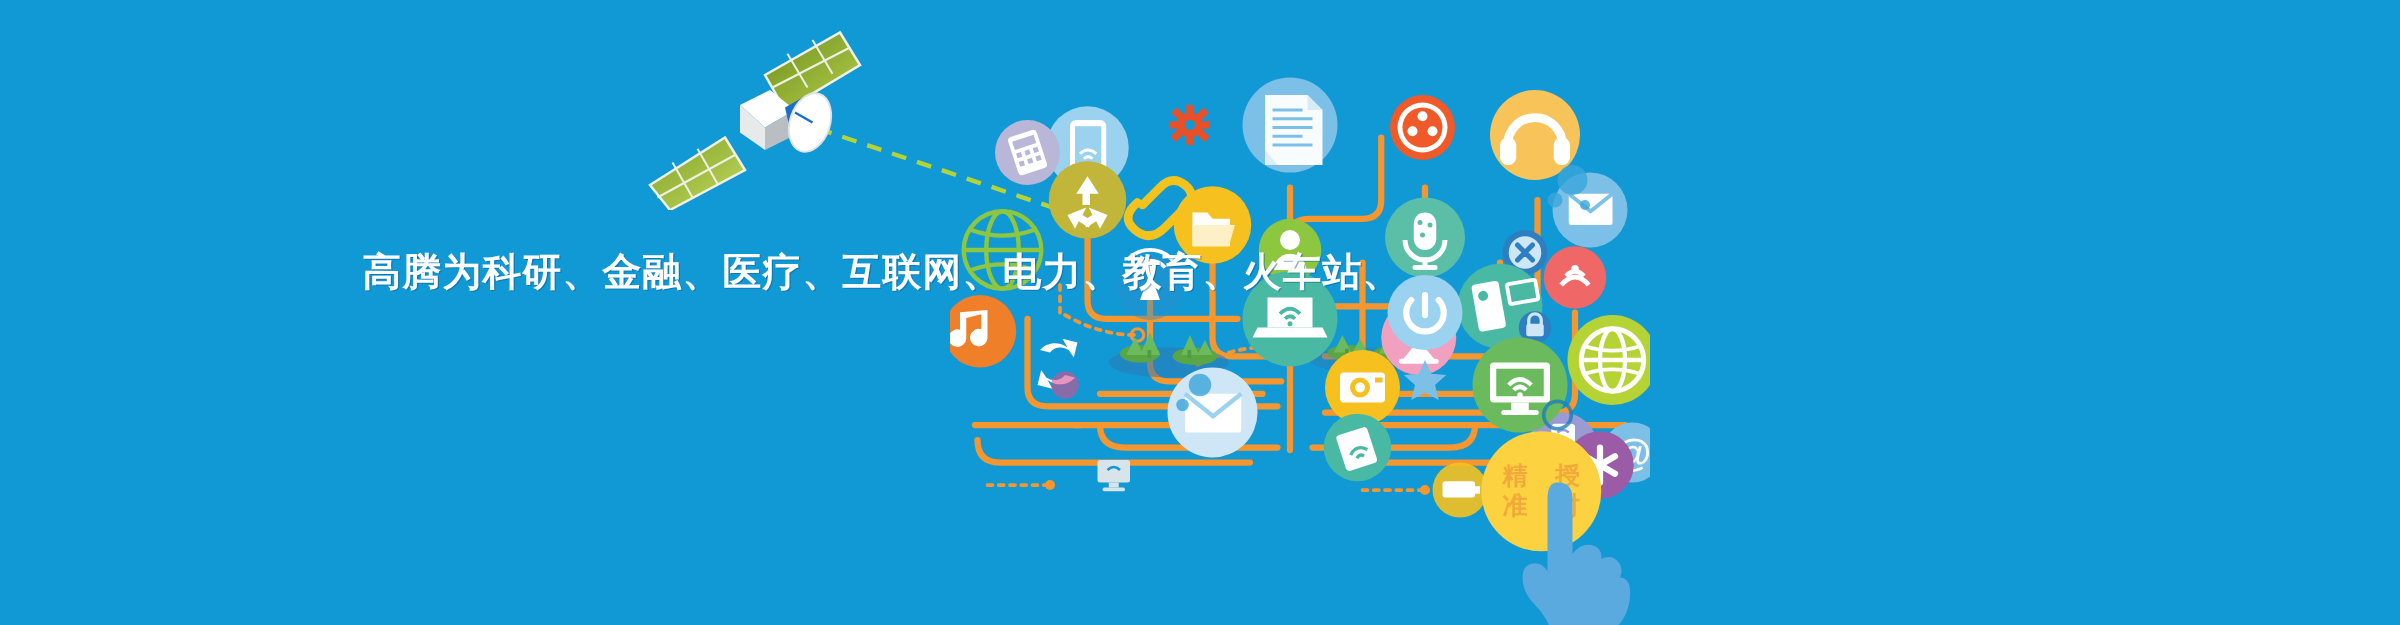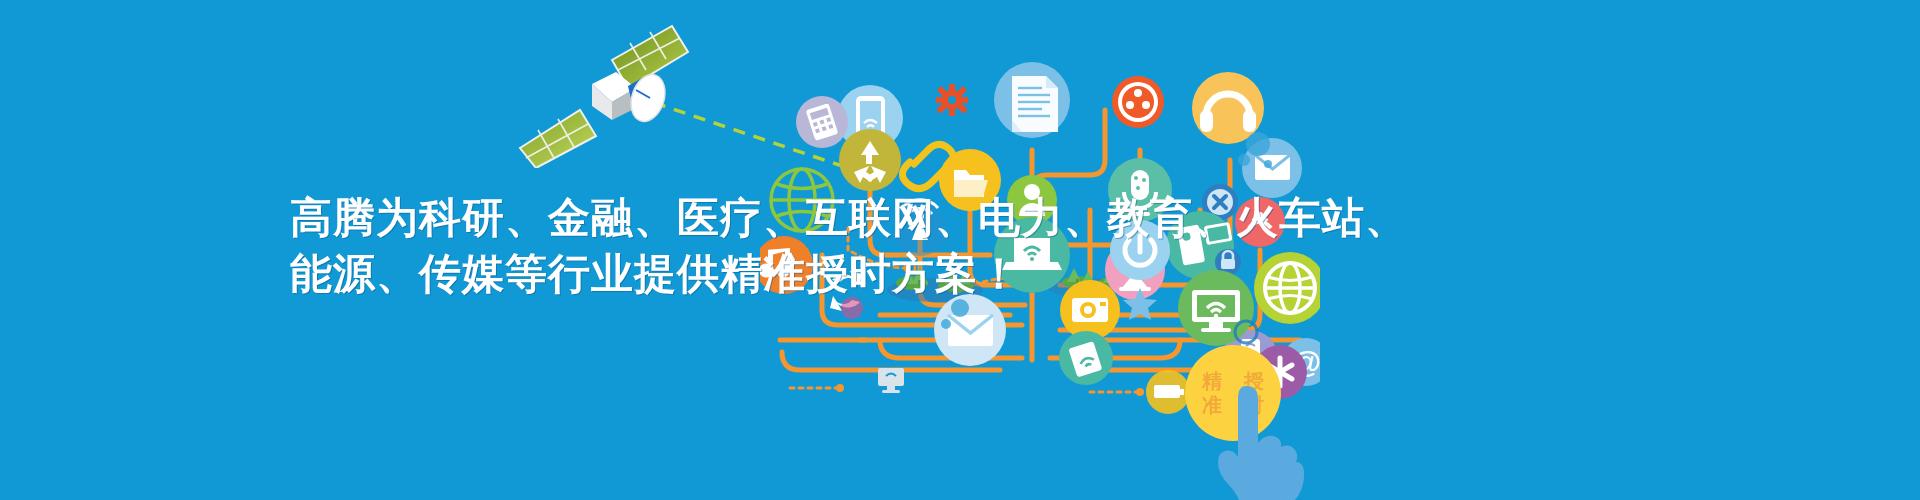--- a/index.html
+++ b/index.html
@@ -14,21 +14,21 @@
 
   
   #headline{
     position:absolute;
     left:290px; top:190px;
     width:640px;
     z-index:40;
   }
   .hl-line{
     color:#ffffff;
-    font-size:42px;
+    font-size:31px;
     font-weight:bold;
     letter-spacing:1px;
     line-height:56px;
     white-space:nowrap;
     text-shadow:1px 1px 0 rgba(10,85,135,.45);
     font-family:Liberation Serif, serif;
   }
 
   
   #satellite{position:absolute;left:500px;top:18px;width:190px;height:150px;z-index:30;}
@@ -472,16 +472,15 @@
   </div>
 
   <svg id="hand" viewBox="0 0 110 120">
     <path d="M36 4 q12 0 12 13 v44 q8 -10 18 -6 q6 3 5 10 q9 -4 14 3 q4 5 1 12 q7 0 8 9
              q1 14 -6 25 q-7 11 -22 12 l-34 0 q-4 -14 -14 -24 q-10 -10 -10 -22 q0 -9 7 -11
              q8 -2 13 6 v-58 q0 -13 8 -13 z" fill="#5aa9df"></path>
   </svg>
 
   <div id="headline">
     <div class="hl-line">高腾为科研、金融、医疗、互联网、电力、教育、火车站、</div>
-    <div class="hl-line">能源、传媒等行业提供精准授时方案！</div>
   </div>
 
 </div>
 
 </body></html>

